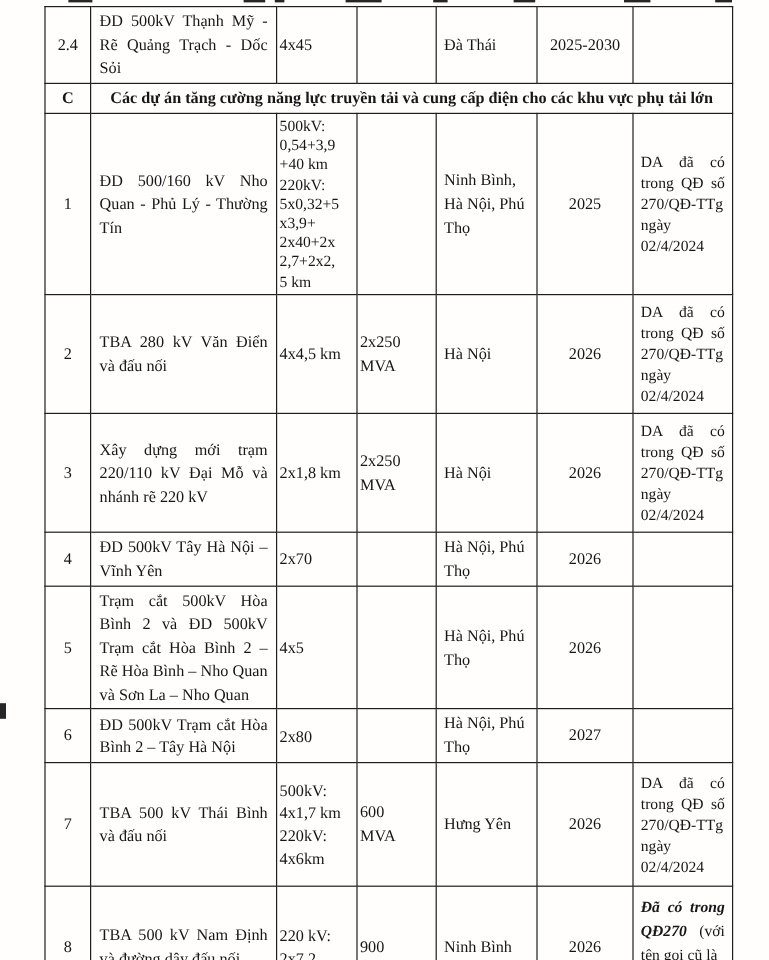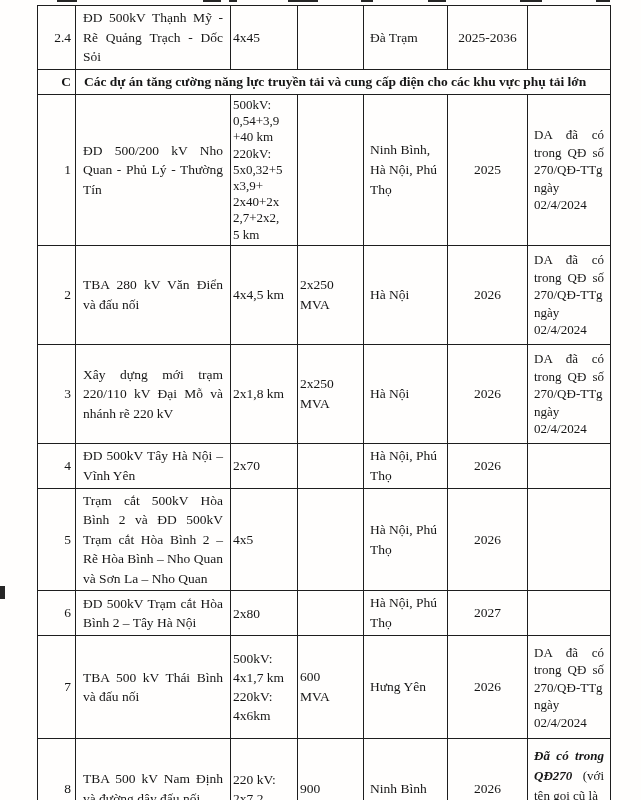--- a/index.html
+++ b/index.html
@@ -26,40 +26,40 @@
   }
   td {
     border: 1.6px solid #1e1e1e;
     vertical-align: middle;
     font-size: 13.5px;
     line-height: 20px;
     padding: 2px 4px;
     overflow: hidden;
     word-break: normal;
   }
-  td.cell-no   { text-align: right; }
+  td.cell-no   { text-align: center; }
   td.cell-name { text-align: justify; padding: 2px 7px; line-height: 19.5px; margin-left: 12px; }
   td.cell-scale {
     white-space: pre-line;
     line-height: 19px;
     padding: 2px 2px;
   }
   td.cell-scale.tight { line-height: 16.2px; font-size: 13px; }
   td.cell-cap  { white-space: pre-line; padding: 2px 2px; }
   td.cell-loc  { text-align: left; padding: 2px 6px; }
   td.cell-year { text-align: center; }
   td.cell-note {
     text-align: justify;
     padding: 3px 6px;
     font-size: 13px;
     line-height: 17.5px;
   }
   tr.section-row td { font-weight: bold; }
   tr.section-row td.cell-title {
-    text-align: left;
+    text-align: center;
     padding: 1px 8px;
     font-size: 13.5px;
     line-height: 18px;
   }
   tr.last-row td.cell-note { vertical-align: top; padding-top: 7px; line-height: 20px; }
   .bi { font-weight: bold; font-style: italic; }
   .scan-mark {
     position: absolute;
     background: #262626;
   }
@@ -88,31 +88,31 @@
       <col style="width:84px">
       <col style="width:80px">
       <col style="width:83px">
     </colgroup>
     <tbody id="table-body">
         <tr style="height: 64px;">
           <td class="cell-no">2.4</td>
           <td class="cell-name">ĐD 500kV Thạnh Mỹ - Rẽ Quảng Trạch - Dốc Sỏi</td>
           <td class="cell-scale">4x45</td>
           <td class="cell-cap"></td>
-          <td class="cell-loc">Đà Trạm</td>
-          <td class="cell-year">2025-2036</td>
+          <td class="cell-loc">Đà Thái</td>
+          <td class="cell-year">2025-2030</td>
           <td class="cell-note"></td>
         </tr>
         <tr class="section-row" style="height: 21px;">
           <td class="cell-no">C</td>
           <td class="cell-title" colspan="6">Các dự án tăng cường năng lực truyền tải và cung cấp điện cho các khu vực phụ tải lớn</td>
         </tr>
         <tr style="height: 149px;">
           <td class="cell-no">1</td>
-          <td class="cell-name">ĐD 500/200 kV Nho Quan - Phủ Lý - Thường Tín</td>
+          <td class="cell-name">ĐD 500/160 kV Nho Quan - Phủ Lý - Thường Tín</td>
           <td class="cell-scale tight">500kV:
 0,54+3,9
 +40 km
 220kV:
 5x0,32+5
 x3,9+
 2x40+2x
 2,7+2x2,
 5 km</td>
           <td class="cell-cap"></td>

